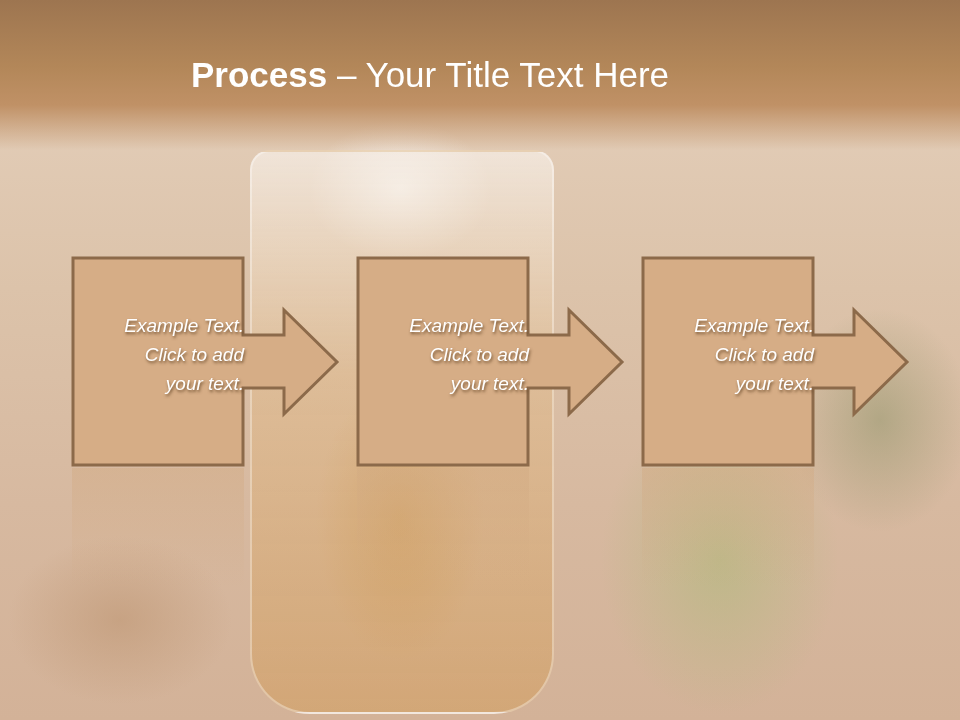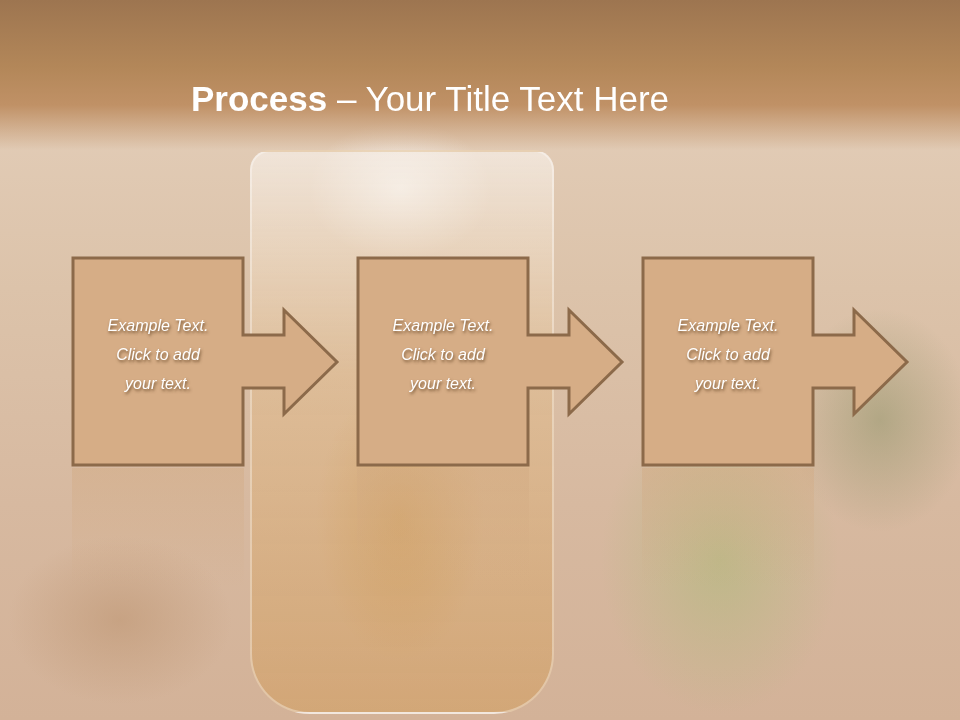--- a/index.html
+++ b/index.html
@@ -11,26 +11,26 @@
       radial-gradient(ellipse 130px 160px at 880px 420px, rgba(130,140,95,0.45), rgba(130,140,95,0) 70%),
       radial-gradient(ellipse 160px 120px at 120px 620px, rgba(190,150,115,0.6), rgba(190,150,115,0) 70%),
       radial-gradient(ellipse 130px 100px at 400px 190px, rgba(245,240,235,0.9), rgba(245,240,235,0) 70%),
       linear-gradient(180deg, #e6d2bf 0%, #dcc3aa 40%, #d7b9a0 70%, #d3b298 100%);
   }
   .glass { position:absolute; left:250px; top:150px; width:300px; height:560px; border-radius:20px 20px 60px 60px;
     background: linear-gradient(180deg, rgba(250,245,240,0.6) 0%, rgba(225,185,135,0.45) 40%, rgba(210,150,70,0.4) 100%);
     border:2px solid rgba(255,255,255,0.35); }
   .header { position:absolute; left:0; top:0; width:960px; height:150px;
     background: linear-gradient(180deg, #9d7550 0%, #b38759 45%, #c09166 70%, rgba(192,145,102,0) 100%); }
-  .title { position:absolute; left:0; top:52px; width:860px; text-align:center; color:#fff; font-size:35px; line-height:46px;margin-top:24px; }
+  .title { position:absolute; left:0; top:52px; width:860px; text-align:center; color:#fff; font-size:35px; line-height:46px; }
   .title b { font-weight:bold; }
   .step { position:absolute; top:257px; width:266px; height:210px; }
   .step svg { position:absolute; left:0; top:0; overflow:visible; }
-  .step .text { position:absolute; left:0; top:54px; width:172px; text-align:center; color:#fff; font-style:italic;
-    font-size:16px; line-height:29px; text-shadow: 1px 2px 3px rgba(90,60,30,0.8); }
+  .step .text { position:absolute; left:0; top:54px; width:172px; text-align:right; color:#fff; font-style:italic;
+    font-size:19px; line-height:29px; text-shadow: 1px 2px 3px rgba(90,60,30,0.8); }
   .reflect { position:absolute; top:468px; width:172px; height:120px;
     background: linear-gradient(180deg, rgba(210,170,130,0.45), rgba(210,170,130,0)); }
 </style>
 </head>
 <body>
 
 <div class="slide">
   <div class="glass"></div>
   <div class="header"></div>
   <div class="title">

